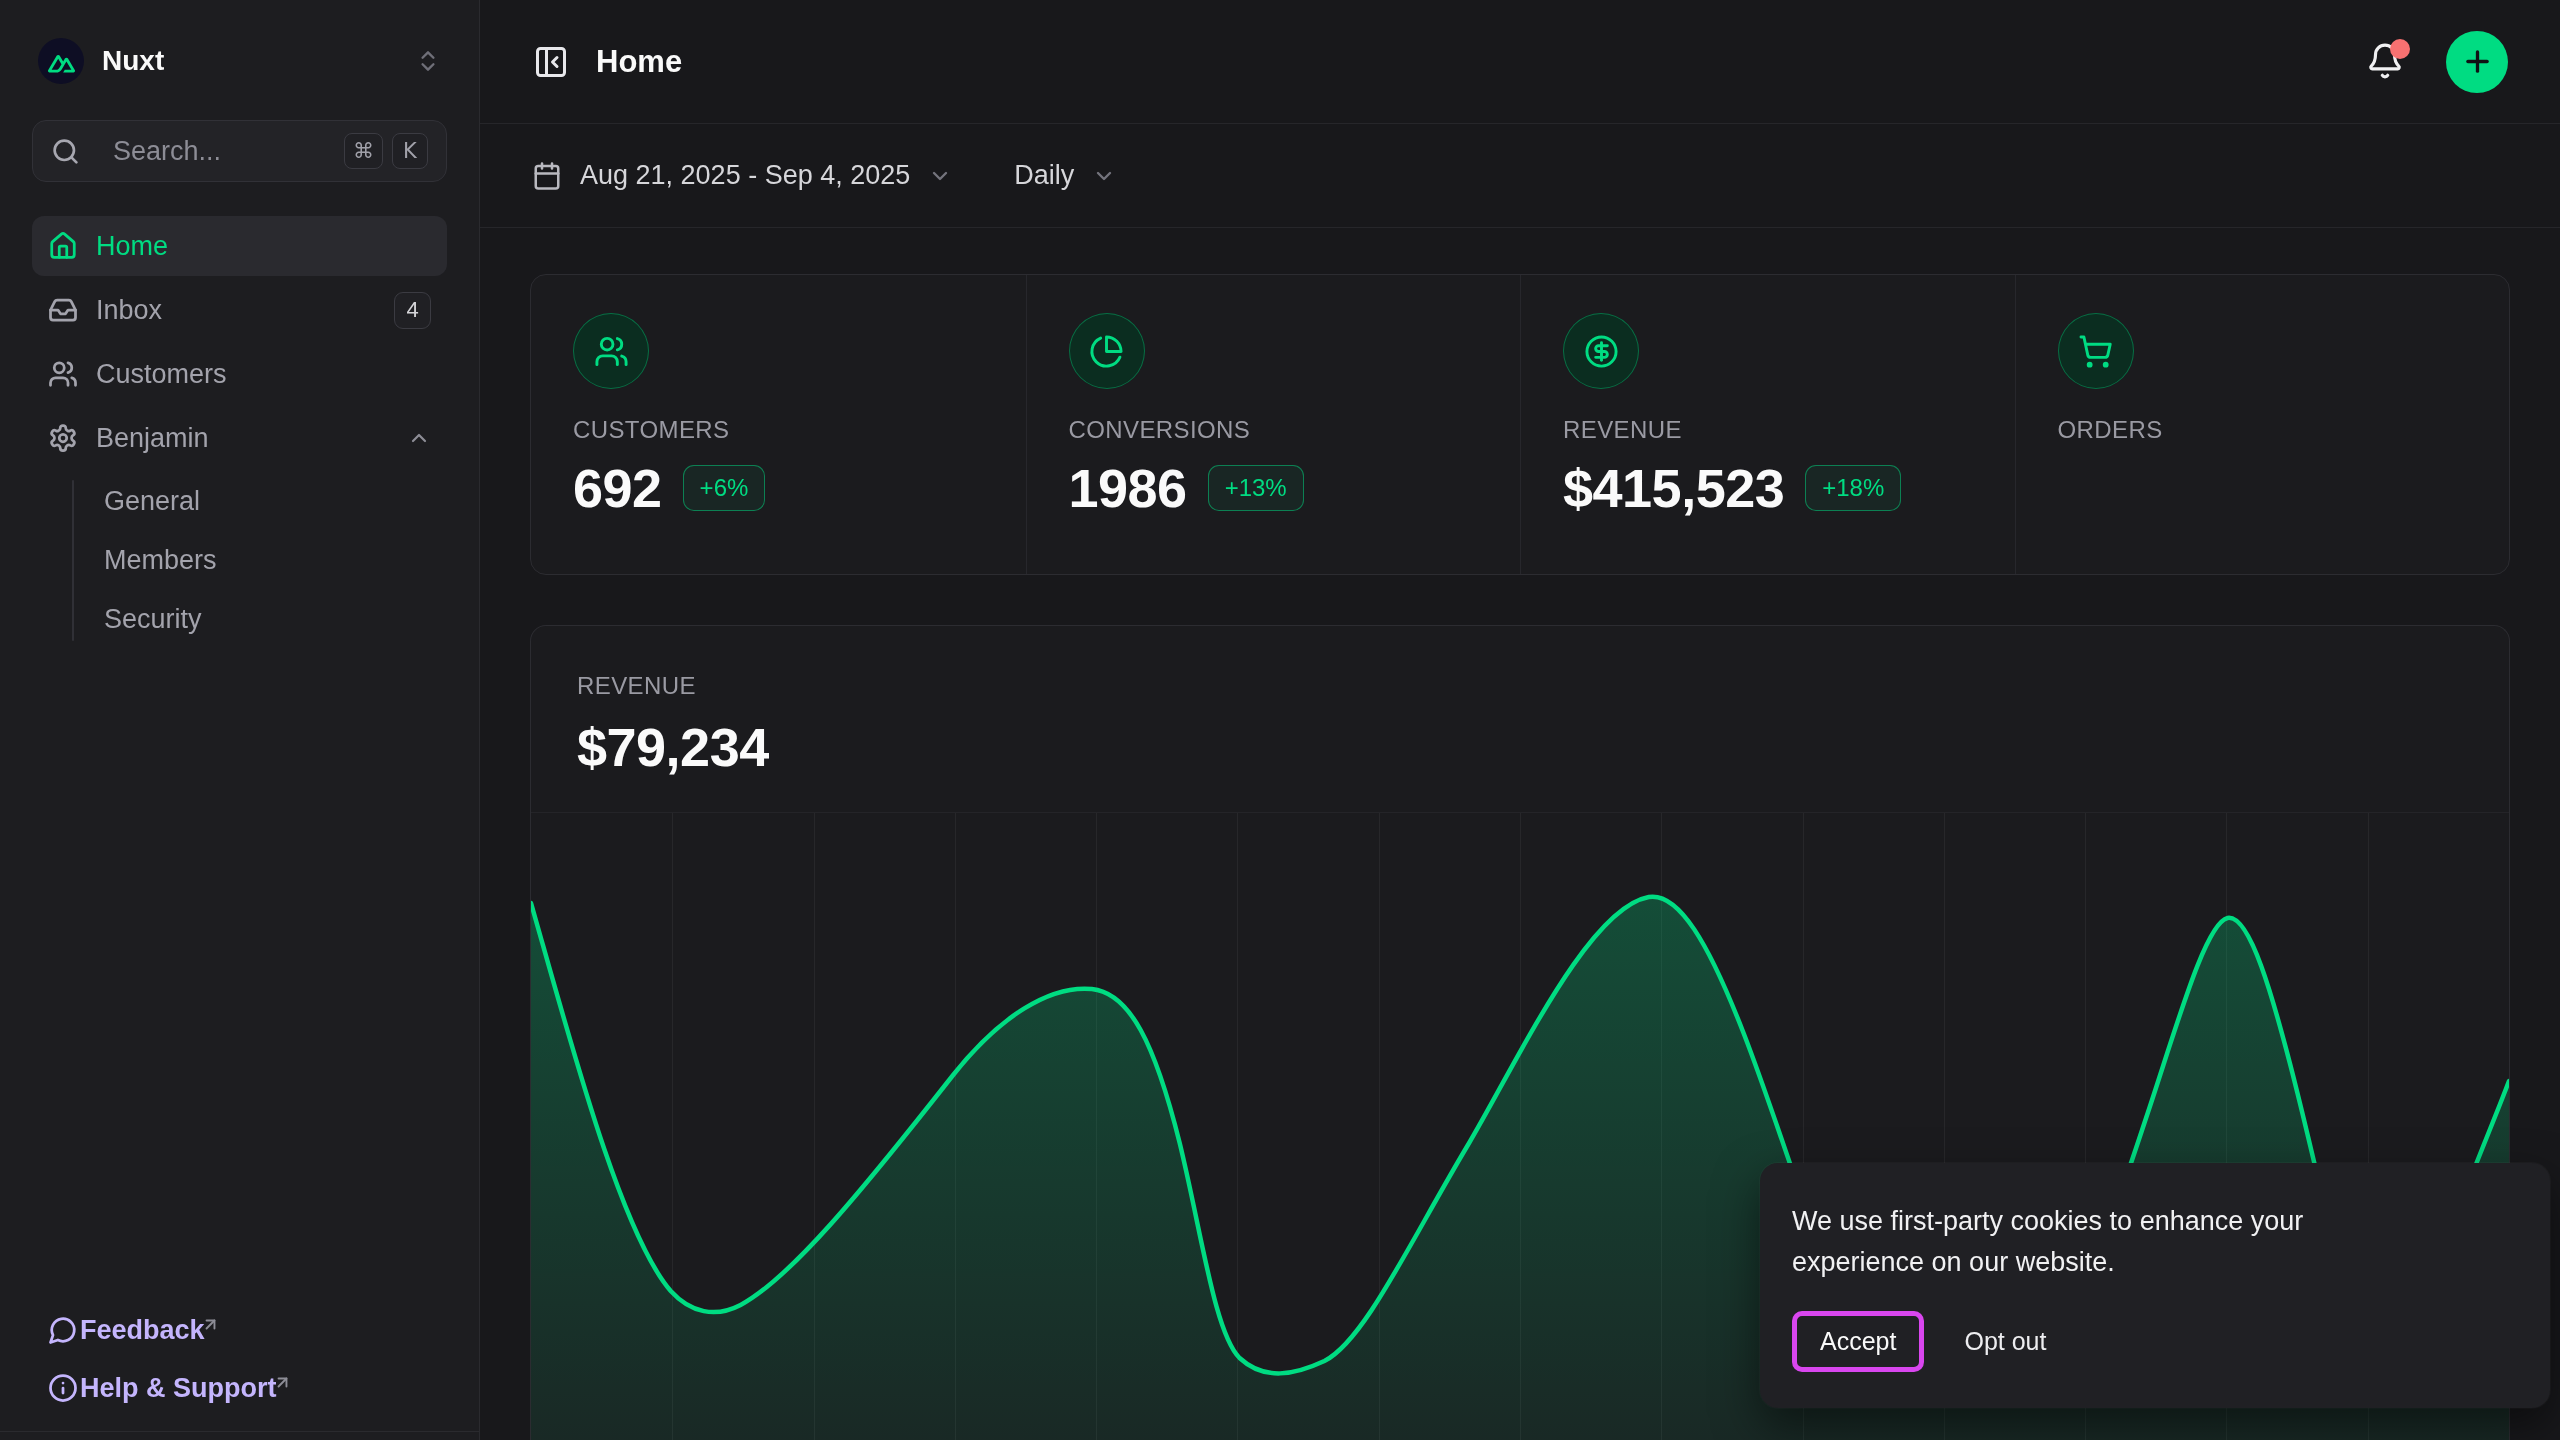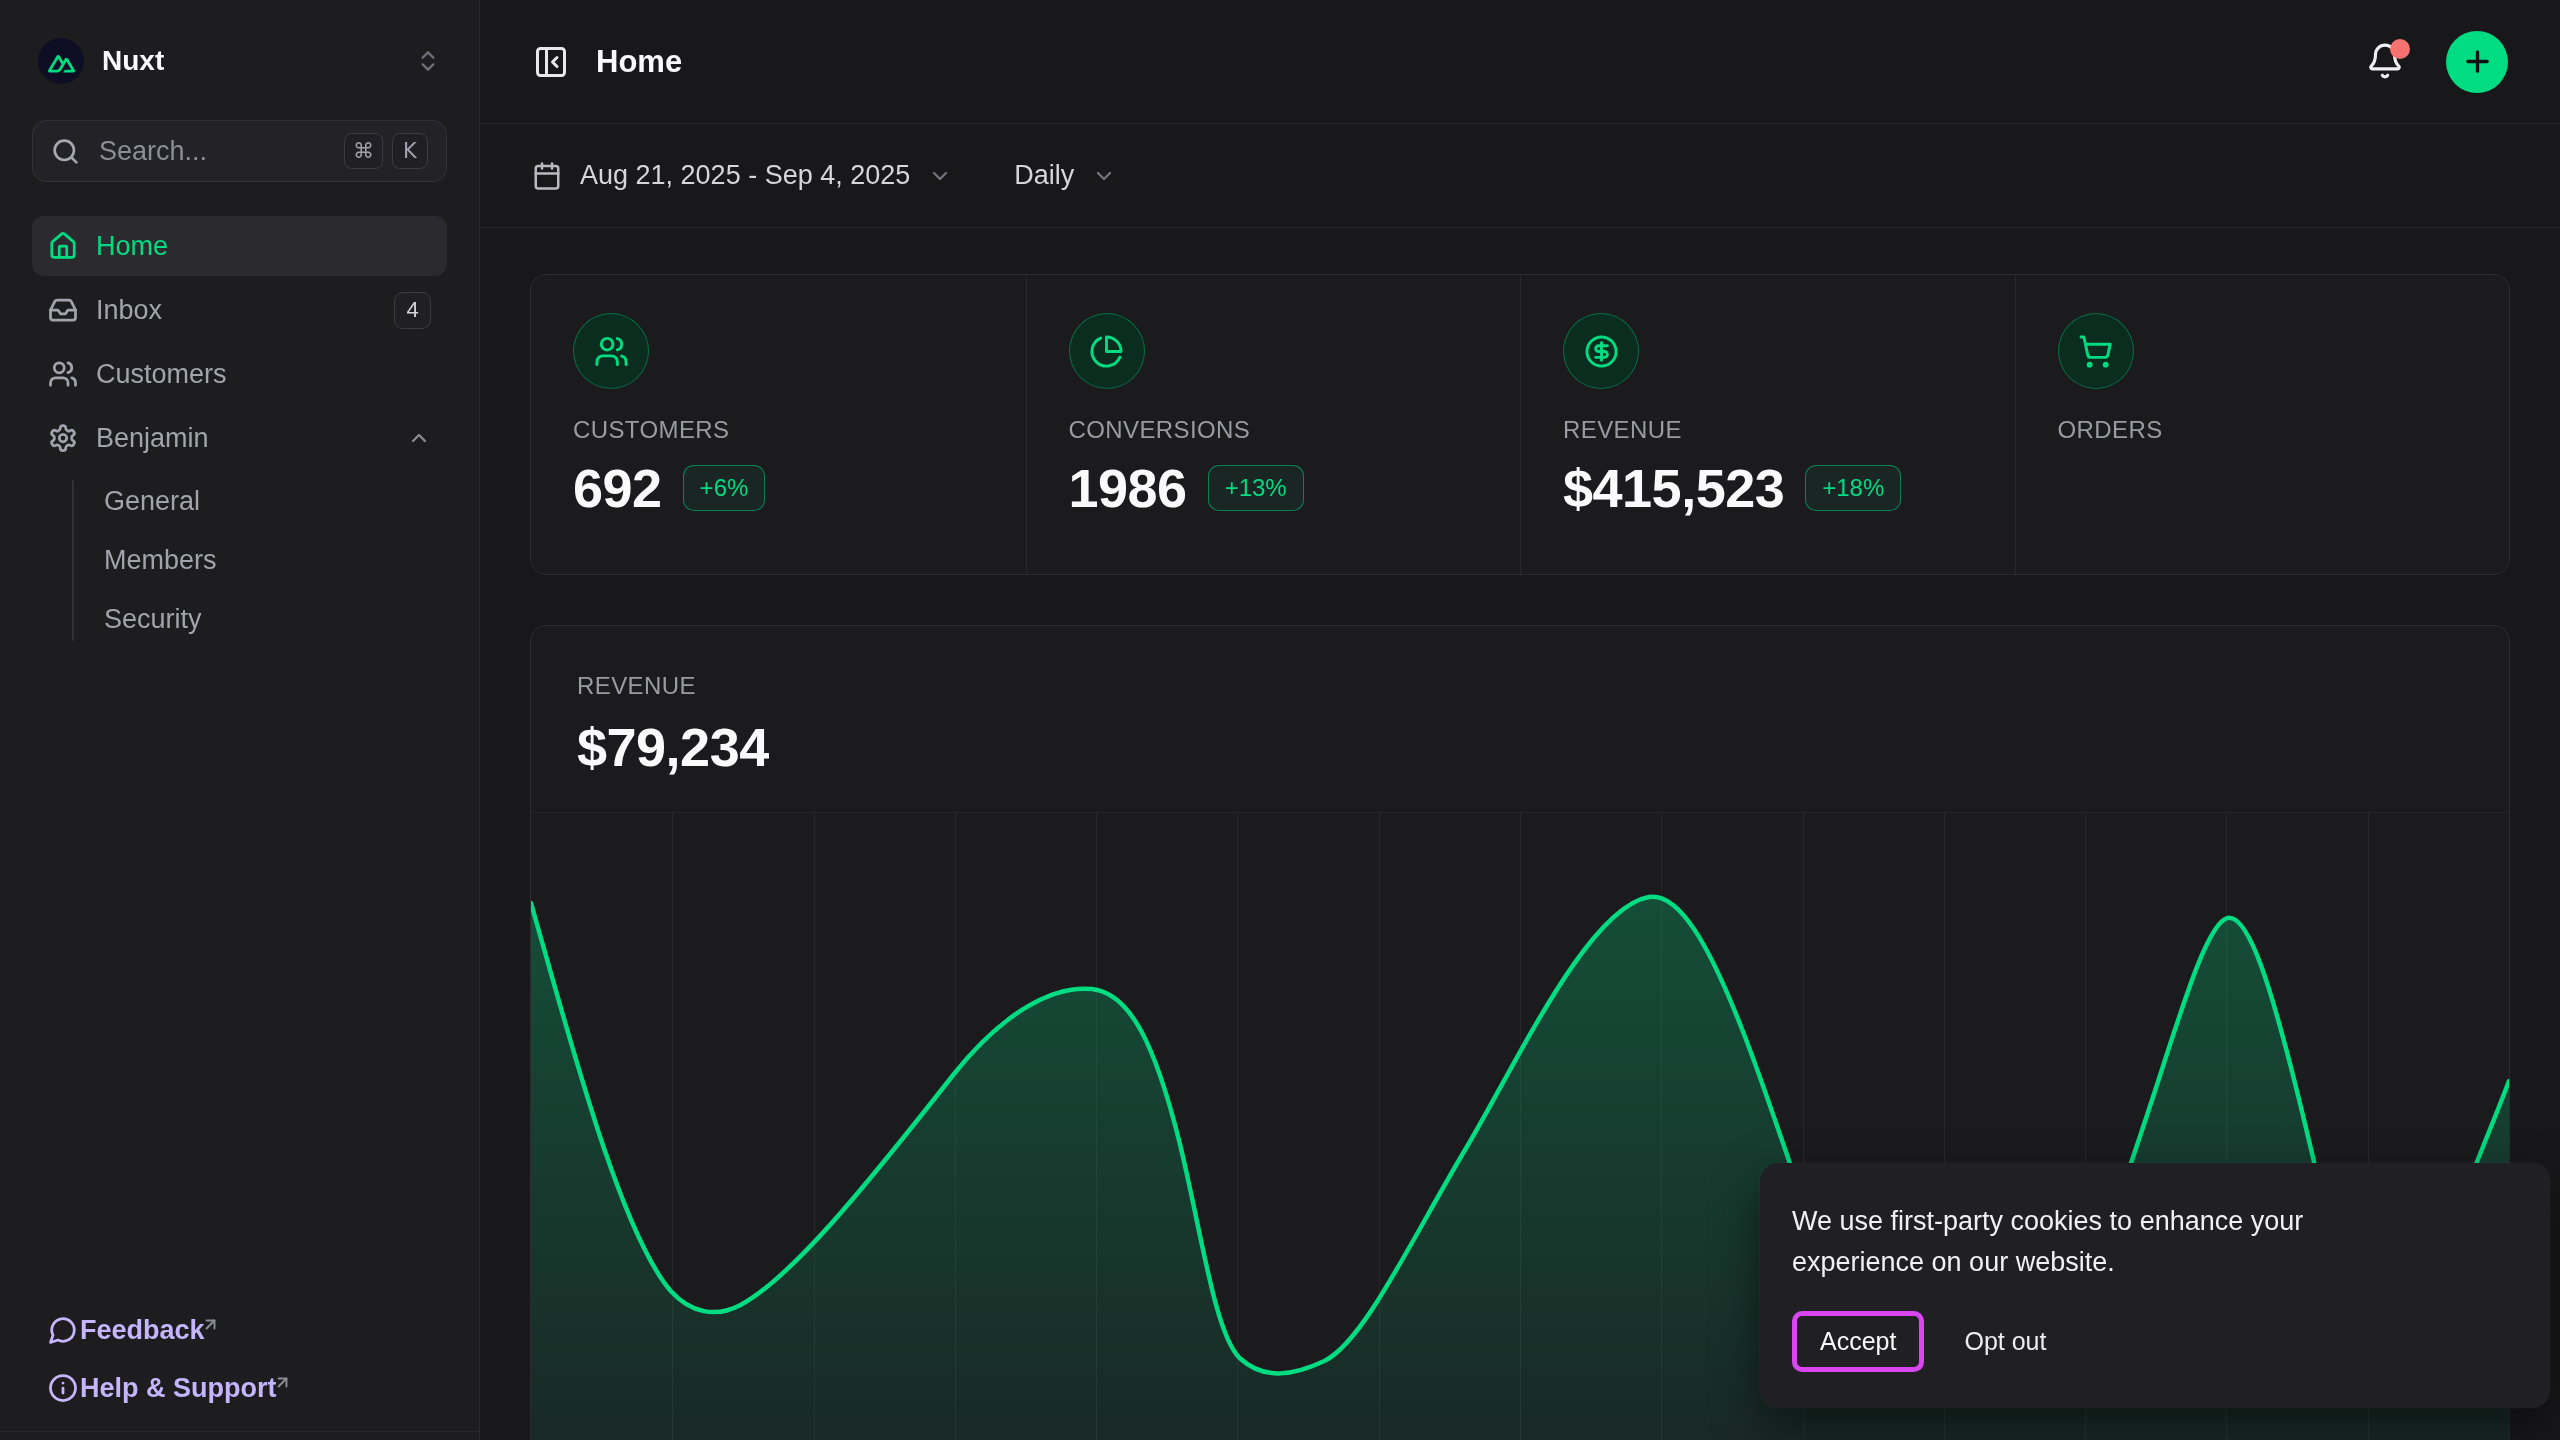--- a/index.html
+++ b/index.html
@@ -19,21 +19,21 @@
   }
   .team-switcher { display:flex; align-items:center; gap:18px; height:62px; padding:0 6px; border-radius:12px; cursor:pointer; }
   .logo-circle { width:46px; height:46px; border-radius:50%; background:#0e0e24; display:grid; place-items:center; }
   .logo-circle svg { width:27px; height:23px; }
   .team-name { font-size:28px; font-weight:600; color:#fafafa; }
   .chevrons-updown { margin-left:auto; color:#6f6f78; width:26px; height:26px; }
 
   .searchbar {
     margin-top:28px; height:62px; border-radius:14px;
     background:#232327; border:1px solid #313137;
-    display:flex; align-items:center; gap:19px; padding:0 18px;
+    display:flex; align-items:center; gap:33px; padding:0 18px;
     color:#8d8d96; font-size:27px; cursor:text;
   }
   .searchbar .ic { width:29px; height:29px; color:#a7a7b0; }
   .kbd-group { margin-left:auto; display:flex; gap:9px; }
   kbd {
     min-width:36px; height:36px; padding:0 8px; border:1px solid #3b3b42; border-radius:8px;
     display:grid; place-items:center; font-size:21px; color:#a1a1aa;
     font-family:"DejaVu Sans", sans-serif; background:#202024;
   }
 

